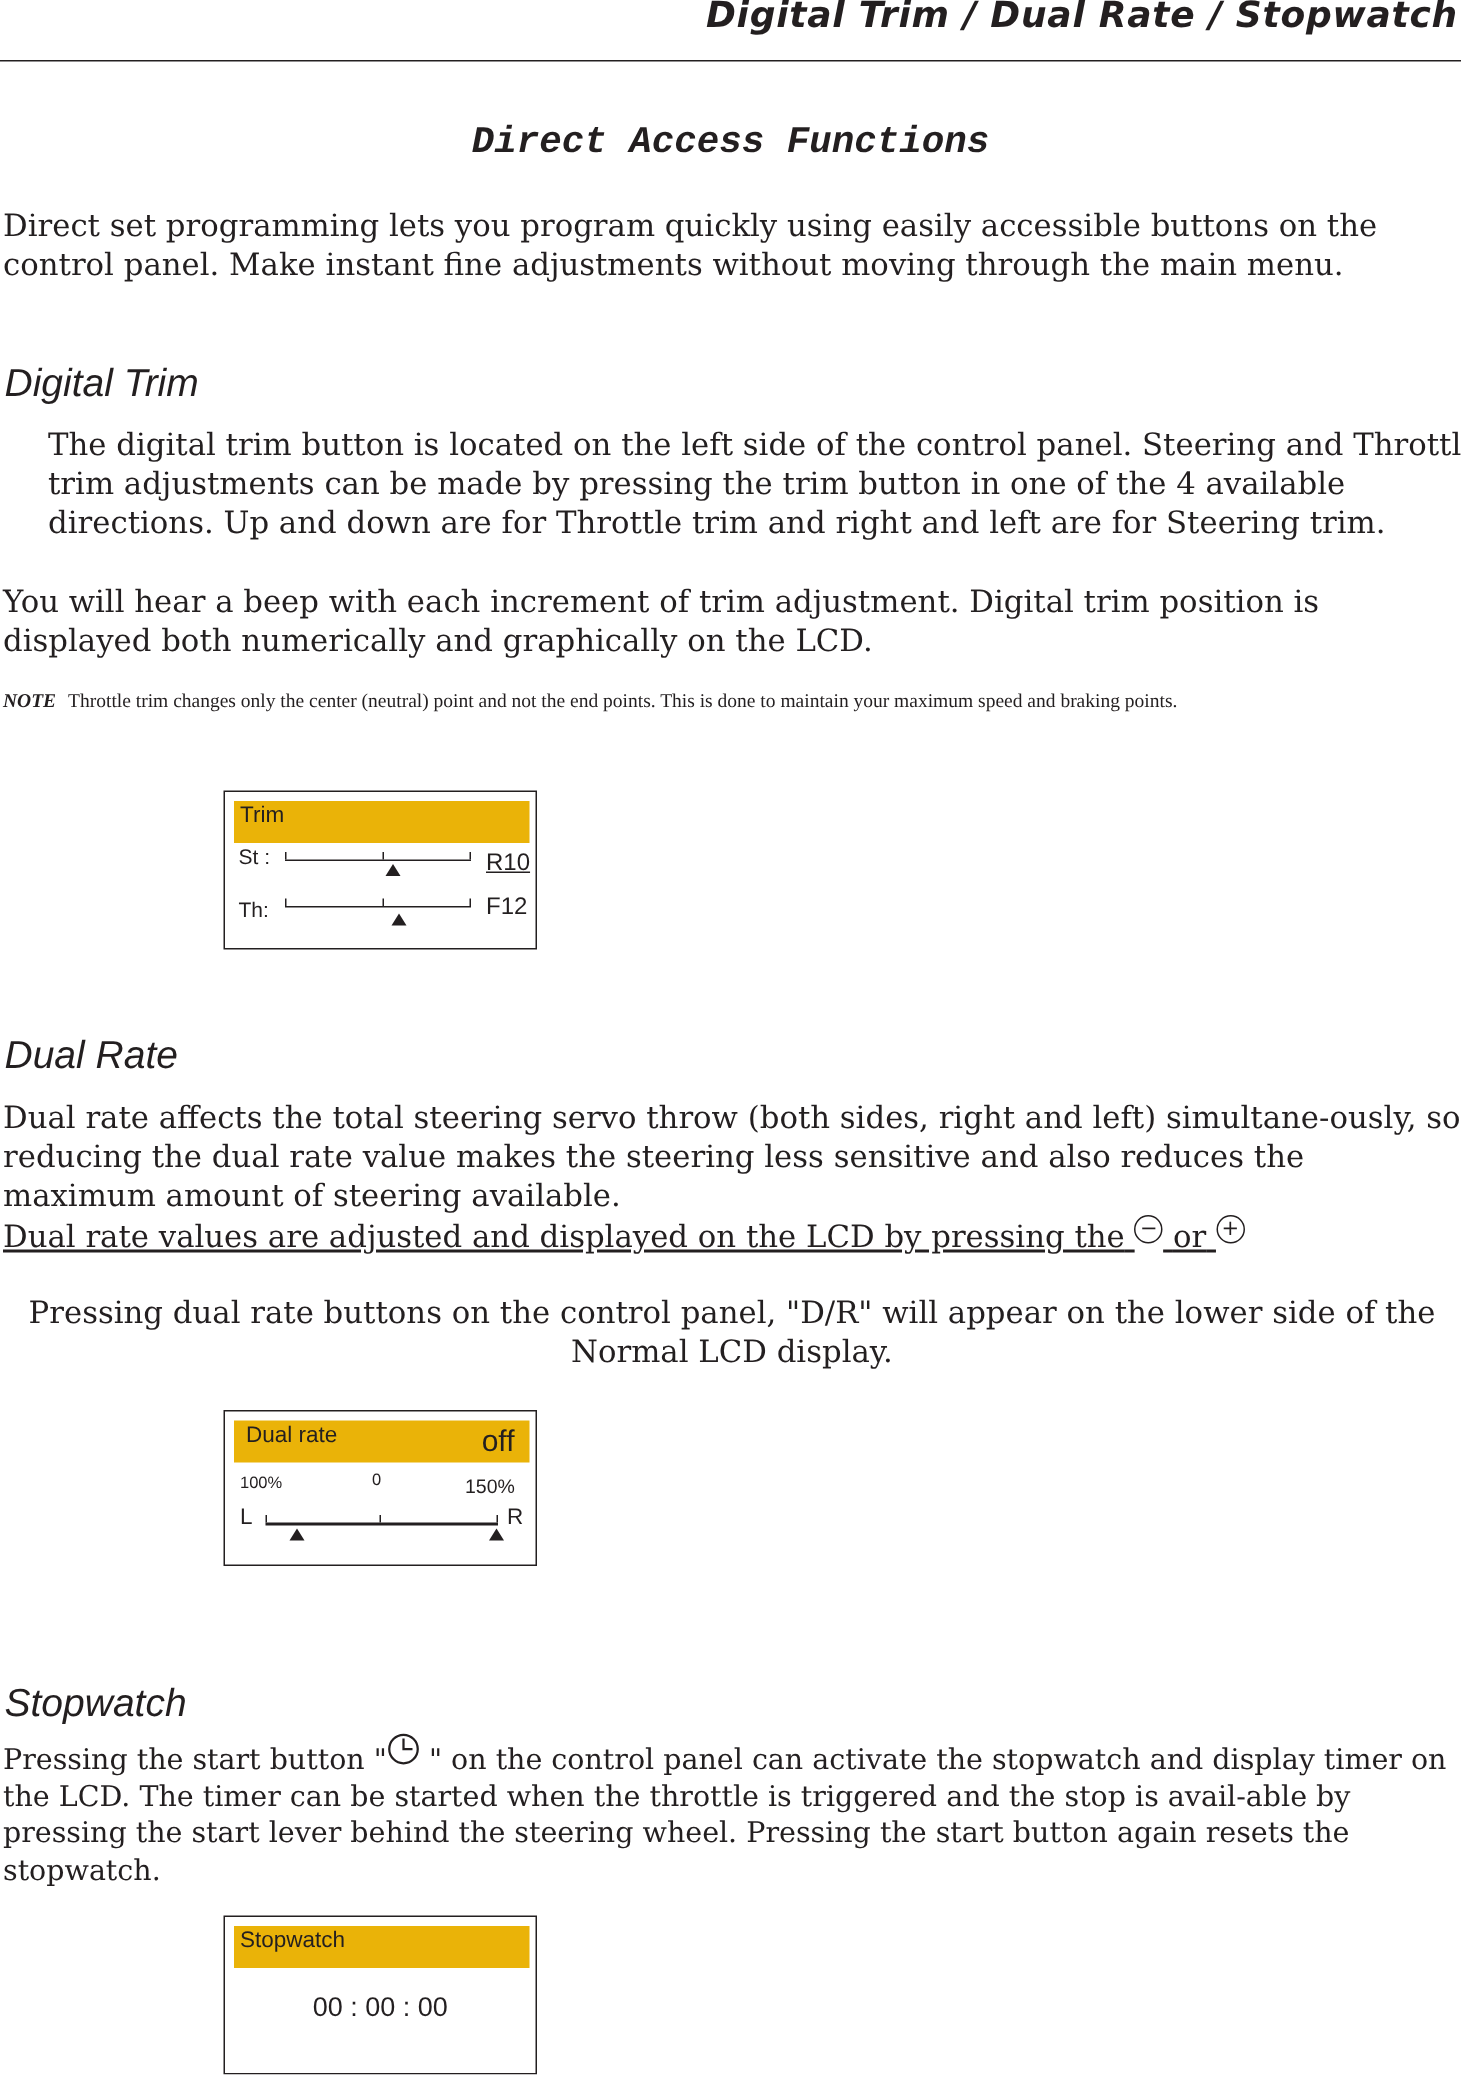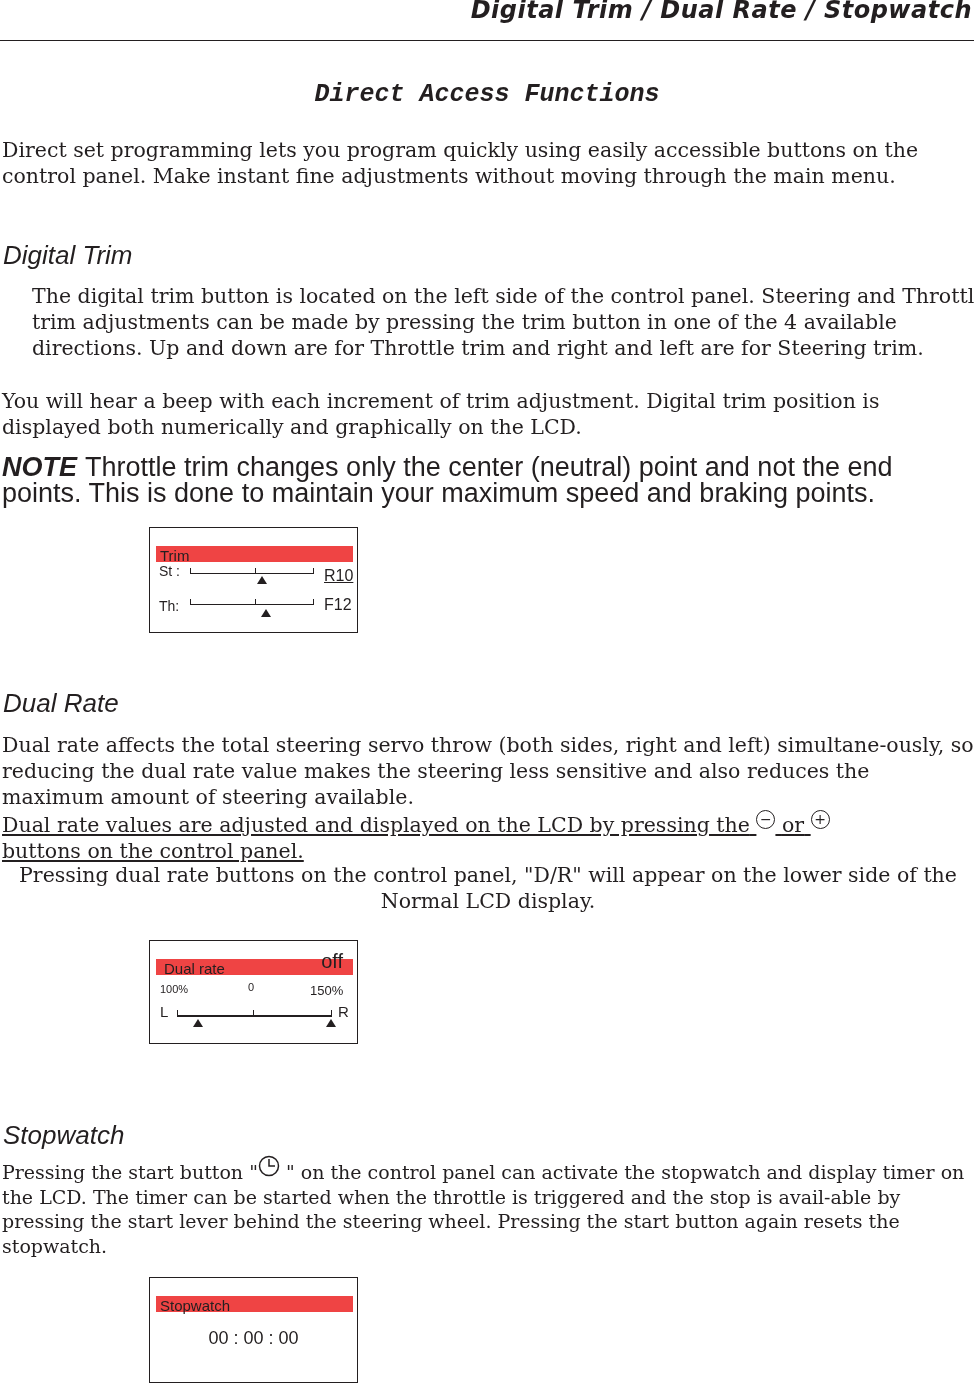--- a/index.html
+++ b/index.html
@@ -2,24 +2,24 @@
 <html><head>
 <meta charset="utf-8">
 <style>
   html, body { margin:0; padding:0; background:#fff; }
   body { width:974px; height:1383px; position:relative; overflow:hidden; color:#231f20; }
   .hdr { position:absolute; right:2px; top:-4px; font-family:"DejaVu Sans", sans-serif; font-style:italic; font-weight:bold; font-size:24px; letter-spacing:0.5px; }
   .hrule { position:absolute; left:0; right:0; top:40px; border-top:1.5px solid #231f20; }
   .title { position:absolute; left:0; width:974px; top:80px; text-align:center; font-family:Liberation Mono, monospace; font-style:italic; font-weight:bold; font-size:25px; }
   .para { position:absolute; left:2px; width:972px; font-family:"DejaVu Serif", serif; font-size:20.5px; line-height:26px; }
   .h2 { position:absolute; left:3px; font-family:"Liberation Sans", sans-serif; font-style:italic; font-size:26px; }
-  .note { position:absolute; left:2px; width:960px; top:454px; font-family:Liberation Sans, sans-serif; font-size:27px; line-height:26px; }
+  .note { position:absolute; left:2px; width:960px; top:454px; font-family:Liberation Serif, serif; font-size:13px; line-height:26px; }
   .note b { font-style:italic; font-weight:bold; margin-right:8px; }
   .lcd { position:absolute; left:149px; width:207px; border:1.5px solid #231f20; font-family:"Liberation Sans", sans-serif; background:#fff; }
-  .lcd .bar { position:absolute; left:6px; right:4px; top:6px; height:16px; background:#ef4444; font-size:15px; line-height:20px; padding-left:4px;margin-top:12px; }
+  .lcd .bar { position:absolute; left:6px; right:4px; top:6px; height:28px; background:#eab308; font-size:15px; line-height:20px; padding-left:4px; }
   .abs { position:absolute; }
   .line { position:absolute; border-top:1.5px solid #231f20; }
   .tick { position:absolute; width:0; border-left:1.5px solid #231f20; }
   .tri { position:absolute; width:0; height:0; border-left:5px solid transparent; border-right:5px solid transparent; border-bottom:8px solid #231f20; }
   .circ { display:inline-block; width:17px; height:17px; border:1px solid #231f20; border-radius:50%; vertical-align:8px; position:relative; font-family:"DejaVu Sans", sans-serif; font-size:14px; line-height:16px; text-align:center; }
 </style>
 </head>
 <body>
 
 <div class="hdr">Digital Trim / Dual Rate / Stopwatch</div>
@@ -55,21 +55,20 @@
   <div class="abs" style="left:174px; top:68px; font-size:16px;">F12</div>
 </div>
 
 <div class="h2" style="top:688px;">Dual Rate</div>
 <div class="para" style="top:732px;">Dual rate affects the total steering servo throw (both sides, right and left) simultane-ously, so reducing the dual rate value makes the steering less sensitive and also reduces the maximum amount of steering available.</div>
 <div class="para" style="top:810px;text-decoration:underline;">
   <span>Dual rate values are adjusted and displayed on the LCD by pressing the</span>
   <span class="circ">−</span>
   <span>or</span>
   <span class="circ">+</span><br>
-  <span>buttons on the control panel.</span>
 </div>
 <div class="para" style="top:862px;text-align:center;">Pressing dual rate buttons on the control panel, "D/R" will appear on the lower side of the Normal LCD display.</div>
 
 <div class="lcd" style="top:940px; height:102px;">
   <div class="bar" style="left:6px; padding-left:8px;">Dual rate</div>
   <div class="abs" style="right:14px; top:9px; font-size:20px;">off</div>
   <div class="abs" style="left:10px; top:42px; font-size:11px;">100%</div>
   <div class="abs" style="left:98px; top:40px; font-size:11px;">0</div>
   <div class="abs" style="left:160px; top:42px; font-size:13px;">150%</div>
   <div class="abs" style="left:10px; top:62px; font-size:15px;">L</div>

